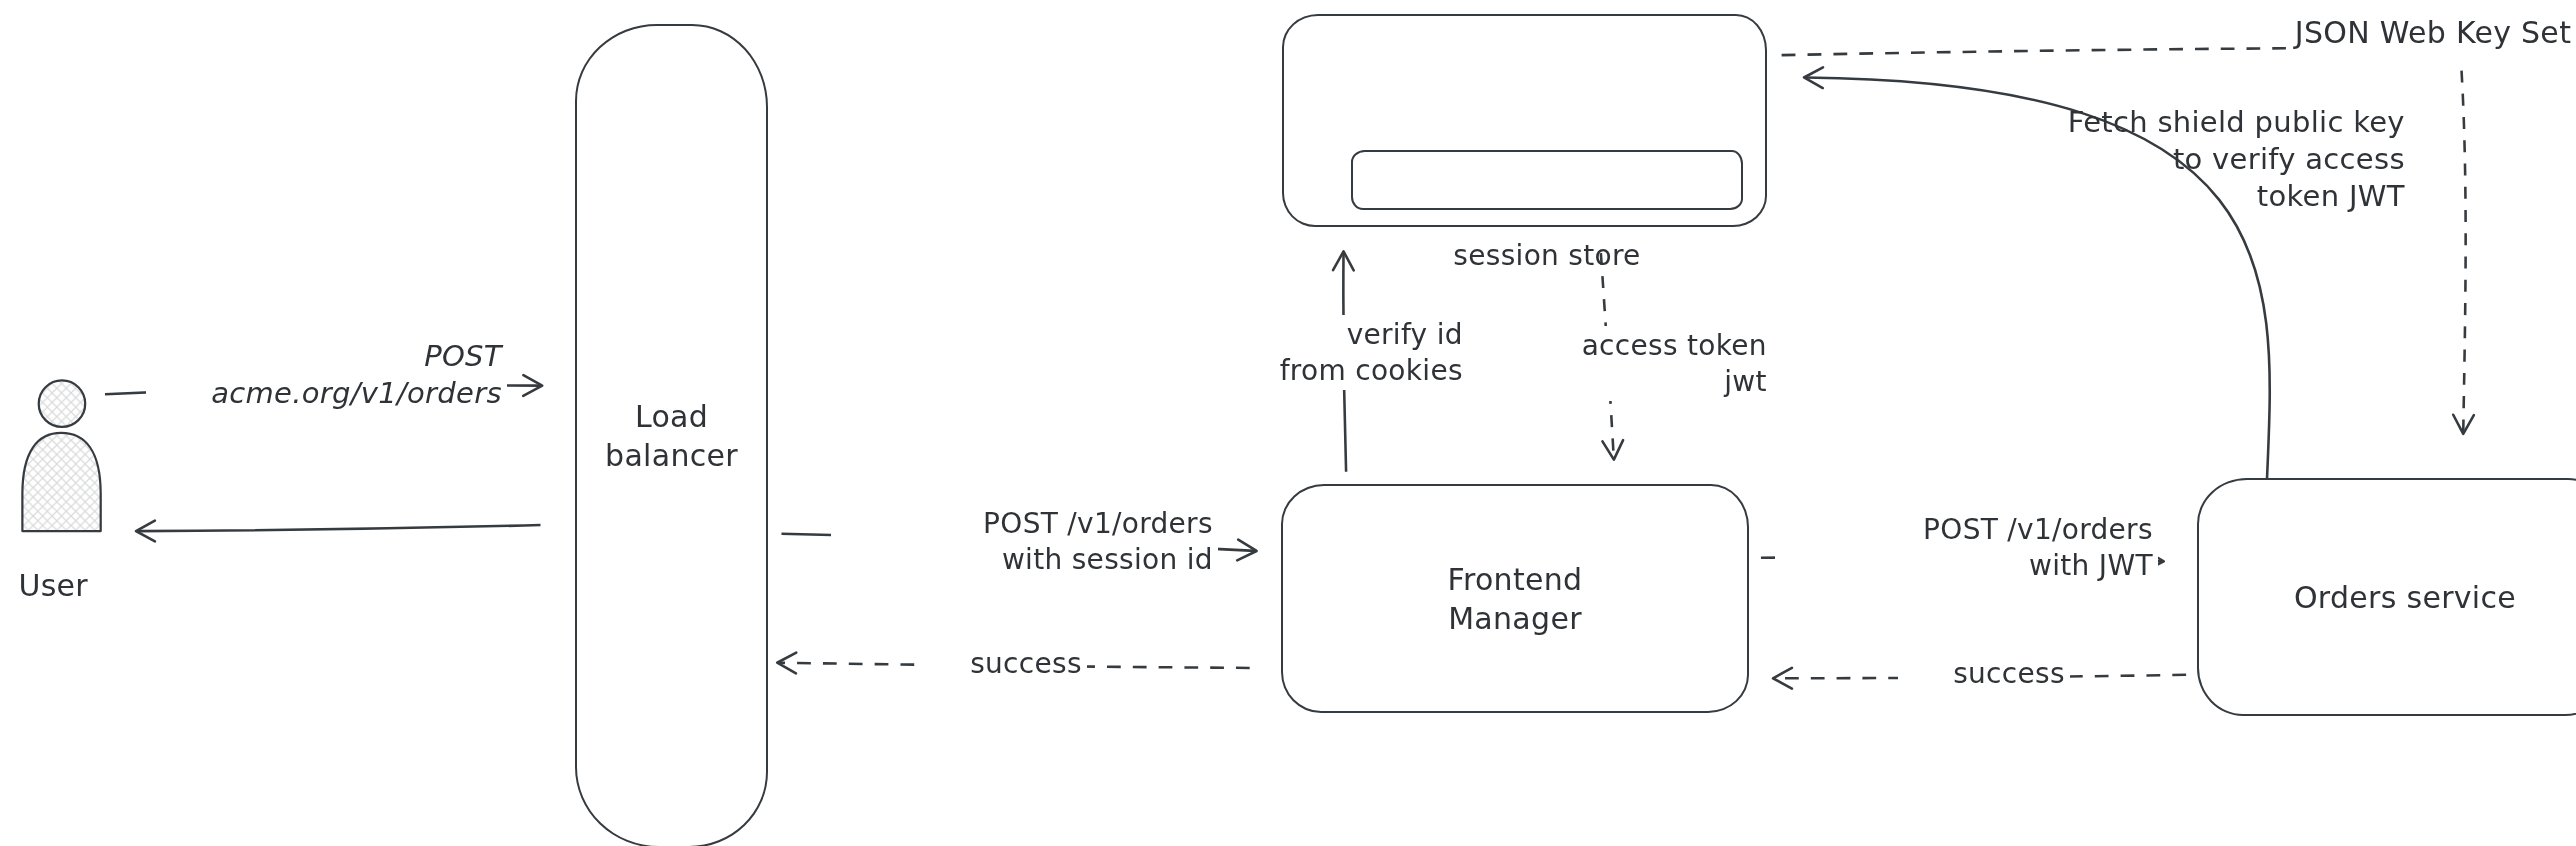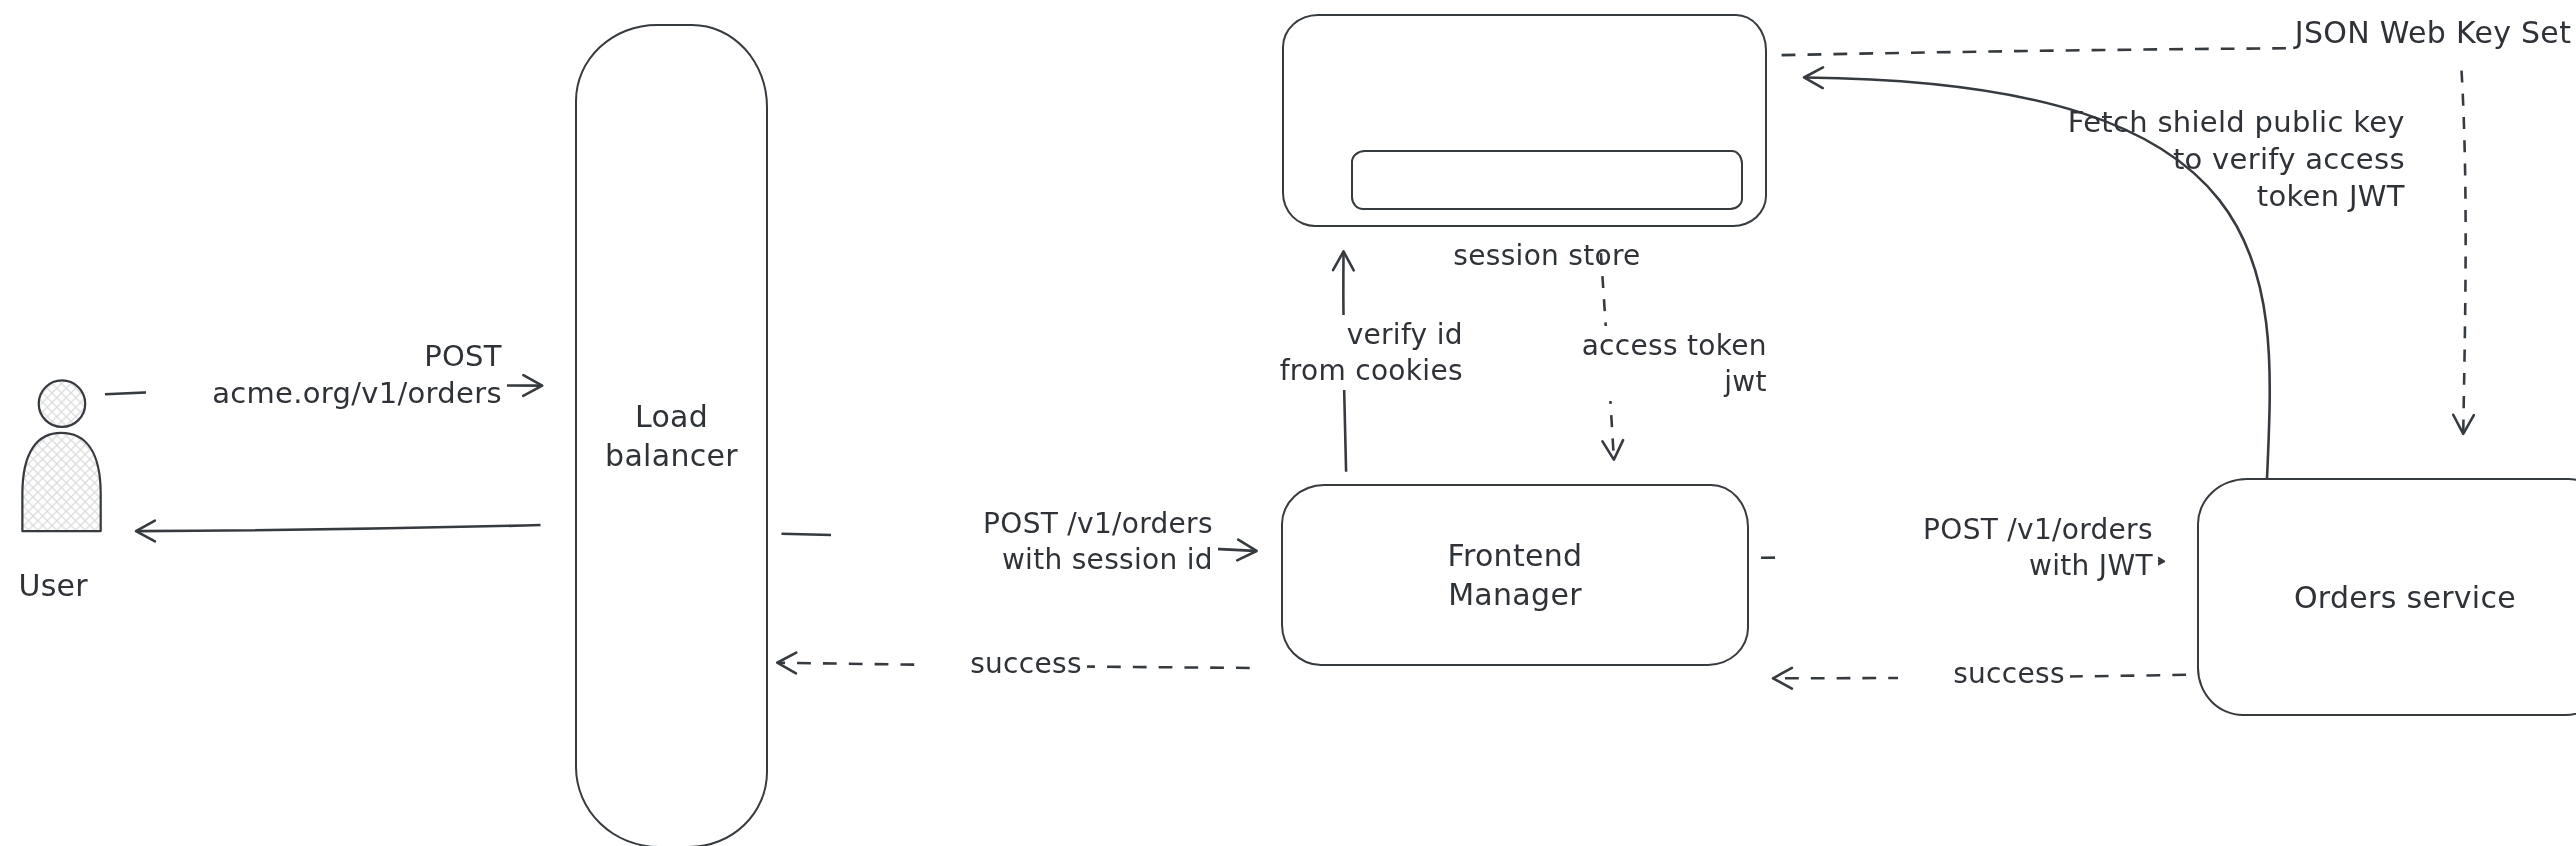--- a/index.html
+++ b/index.html
@@ -56,21 +56,21 @@
   #session-store {
     position: absolute;
     left: 67px; top: 134px; width: 392px; height: 60px;
     border: 2.2px solid #363b40;
     border-radius: 13.8px 11.2px 13px 12px / 12px 13.8px 11.2px 13px;
     background: #ffffff;
     display: flex; align-items: center; justify-content: center;
   }
   #session-store .node-label { font-size: 28px; }
   #frontend-manager {
-    left: 1281px; top: 484px; width: 468px; height: 182px;
+    left: 1281px; top: 484px; width: 468px; height: 229px;
     border-radius: 43px 38px 41px 40px / 40px 43px 38px 41px;
   }
   #orders-service {
     left: 2197px; top: 478px; width: 416px; height: 238px;
     border-radius: 50px 45px 48px 46px / 46px 50px 45px 48px;
   }
   .edge-label {
     position: absolute;
     z-index: 3;
     background: #ffffff;
@@ -143,21 +143,21 @@
 Manager</div>
   </div>
 
   <div class="node" id="orders-service">
     <div class="node-label">Orders service</div>
   </div>
 
   <div class="free-label" style="left:1.7px; top:532px; width:103px; text-align:center;margin-top:35px;">User</div>
   <div class="free-label" style="left:2291px; top:13.8px; width:284px;">JSON Web Key Set</div>
 
-  <div class="edge-label" style="left:146px; top:336px; width:361px; font-size:29px;">POST
+  <div class="edge-label" style="left:146px; top:336px; width:361px; font-size:29px;font-style:italic;">POST
 acme.org/v1/orders</div>
   <div class="edge-label" style="left:831px; top:504px; width:387px;">POST /v1/orders
 with session id</div>
   <div class="edge-label" style="left:915px; top:644px; width:172px;">success</div>
   <div class="edge-label" style="left:1218px; top:315px; width:250px;">verify id
 from cookies</div>
   <div class="edge-label" style="left:1522px; top:318px; width:250px;margin-top:8px;">access token
 jwt</div>
   <div class="edge-label" style="left:1775px; top:510px; width:383px;">POST /v1/orders
 with JWT</div>

